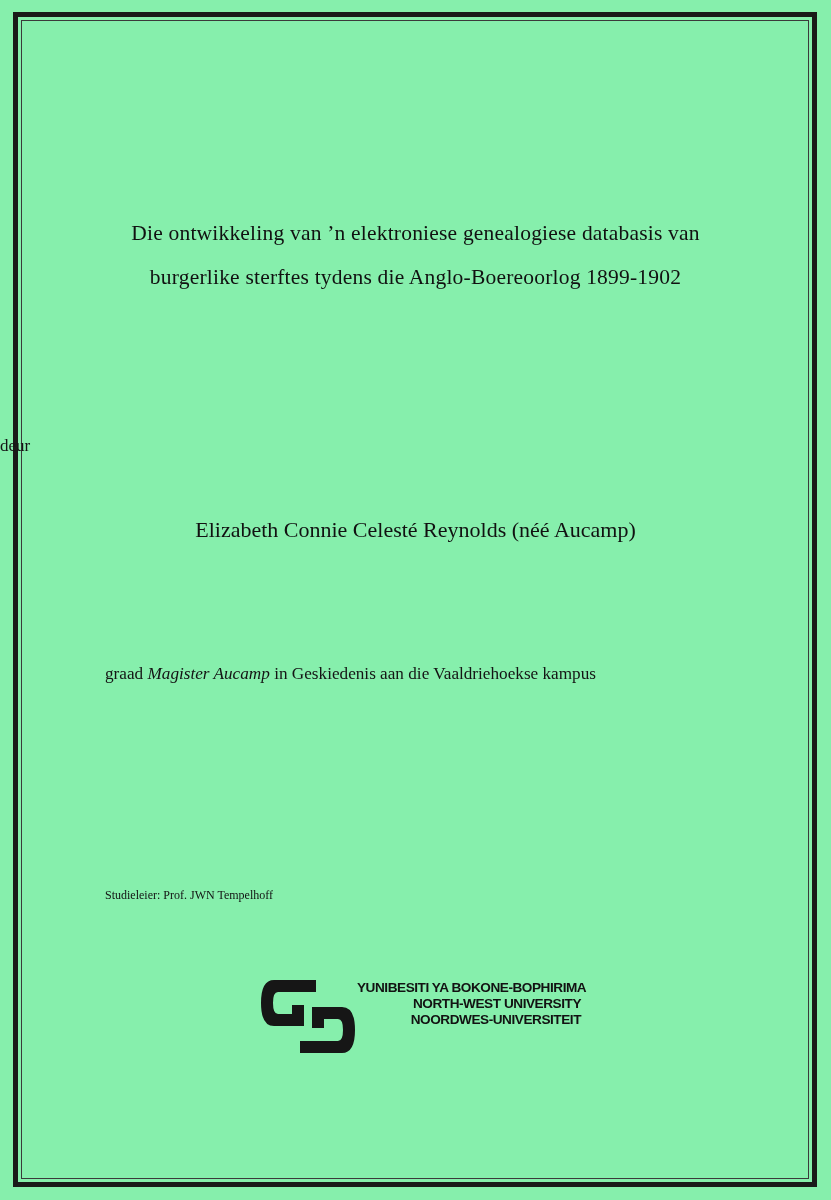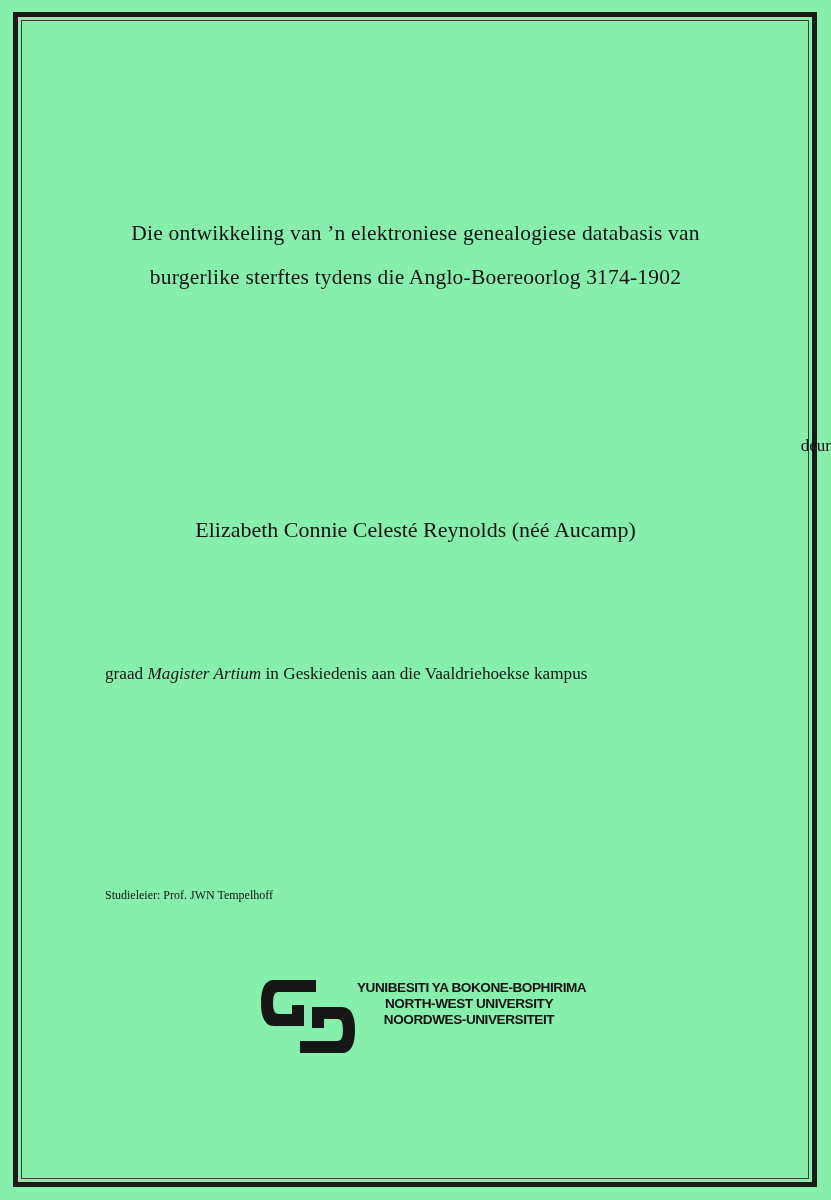--- a/index.html
+++ b/index.html
@@ -31,21 +31,21 @@
     left: 60px; right: 60px; top: 211px;
     text-align: center;
     font-size: 21.5px;
     line-height: 44px;
     letter-spacing: 0.2px;
     color: #111;
   }
   .byline {
     position: absolute;
     left: 0; right: 0; top: 436px;
-    text-align: right;
+    text-align: left;
     font-size: 17px;
     color: #151515;
   }
   .author {
     position: absolute;
     left: 0; right: 0; top: 517px;
     text-align: center;
     font-size: 22px;
     color: #111;
   }
@@ -75,49 +75,49 @@
   }
   .logo-mark {
     position: absolute;
     left: 0; top: 0;
     width: 100px; height: 79px;
   }
   .logo-text {
     position: absolute;
     left: 99px; top: 3px;
     width: 224px;
-    text-align: center;
+    text-align: right;
     font-family: "Liberation Sans", "DejaVu Sans", sans-serif;
     font-weight: bold;
     font-size: 13.6px;
     line-height: 16.2px;
     letter-spacing: -0.45px;
     color: #121212;
     white-space: nowrap;
   }
 </style>
 </head>
 <body>
 
 <div class="page">
 
   <div class="frame-outer"></div>
   <div class="frame-inner"></div>
 
   <div class="title">
     <div>Die ontwikkeling van ’n elektroniese genealogiese databasis van</div>
-    <div>burgerlike sterftes tydens die Anglo-Boereoorlog 3174-1902</div>
+    <div>burgerlike sterftes tydens die Anglo-Boereoorlog 1899-1902</div>
   </div>
 
   <div class="byline">deur</div>
 
   <div class="author">Elizabeth Connie Celesté Reynolds (néé Aucamp)</div>
 
   <div class="submission">
-    <div><span>graad </span><em>Magister Artium</em><span> in Geskiedenis aan die Vaaldriehoekse kampus</span></div>
+    <div><span>graad </span><em>Magister Aucamp</em><span> in Geskiedenis aan die Vaaldriehoekse kampus</span></div>
   </div>
 
   <div class="supervisor">
     <div>Studieleier: Prof. JWN Tempelhoff</div>
   </div>
 
   <div class="logo">
     <svg class="logo-mark" viewBox="0 0 100 79" xmlns="http://www.w3.org/2000/svg" aria-hidden="true">
       <path id="nwu-link" fill="#161616" d="M 58 3 L 16 3 Q 3 3 3 26 Q 3 49 16 49 L 46 49 L 46 28 L 34 28 L 34 37 L 20 37 Q 15 37 15 26 Q 15 15 20 15 L 58 15 Z"></path>
       <use href="#nwu-link" transform="rotate(180 50 39.5)"></use>

